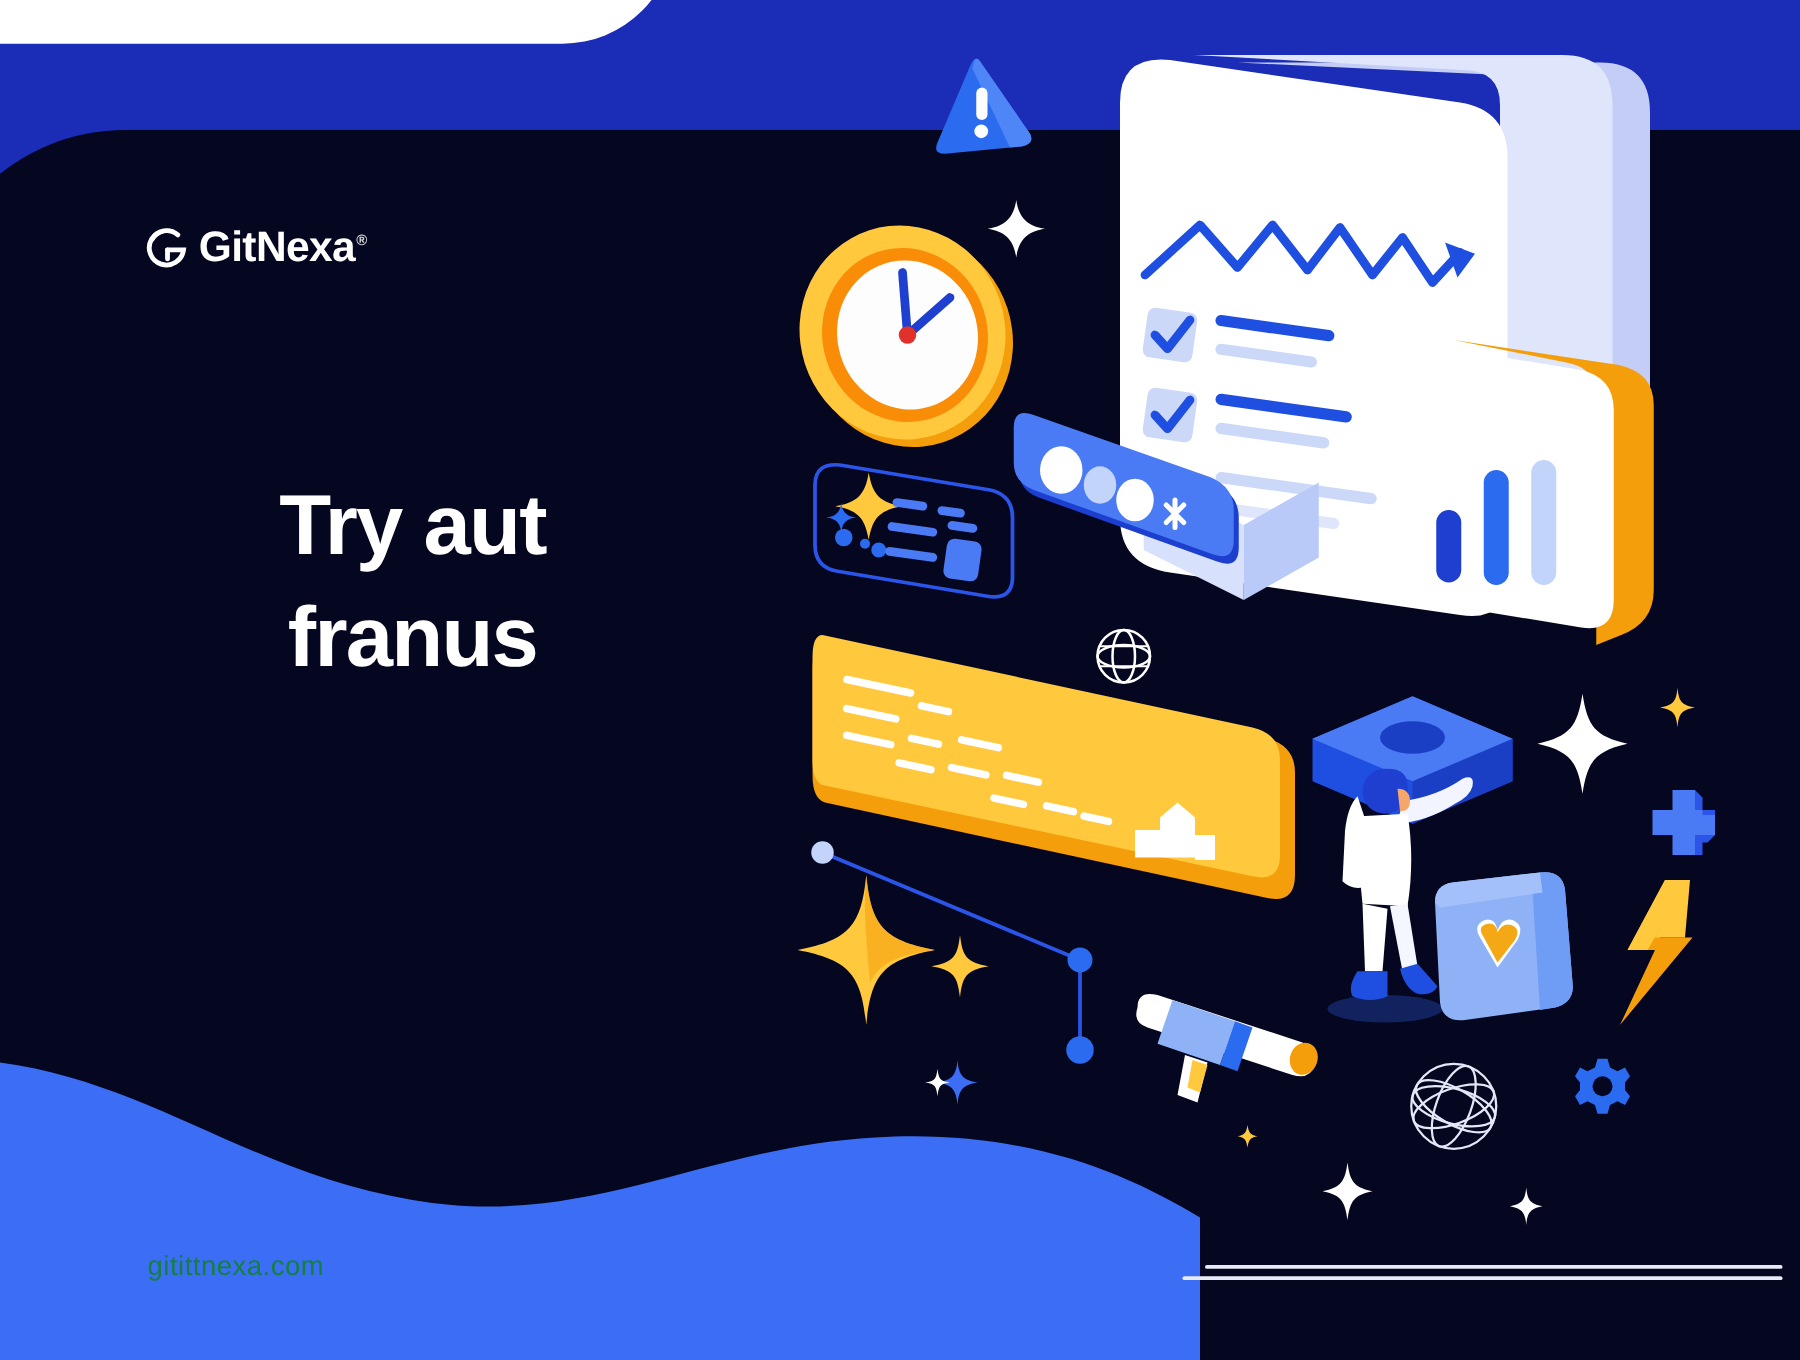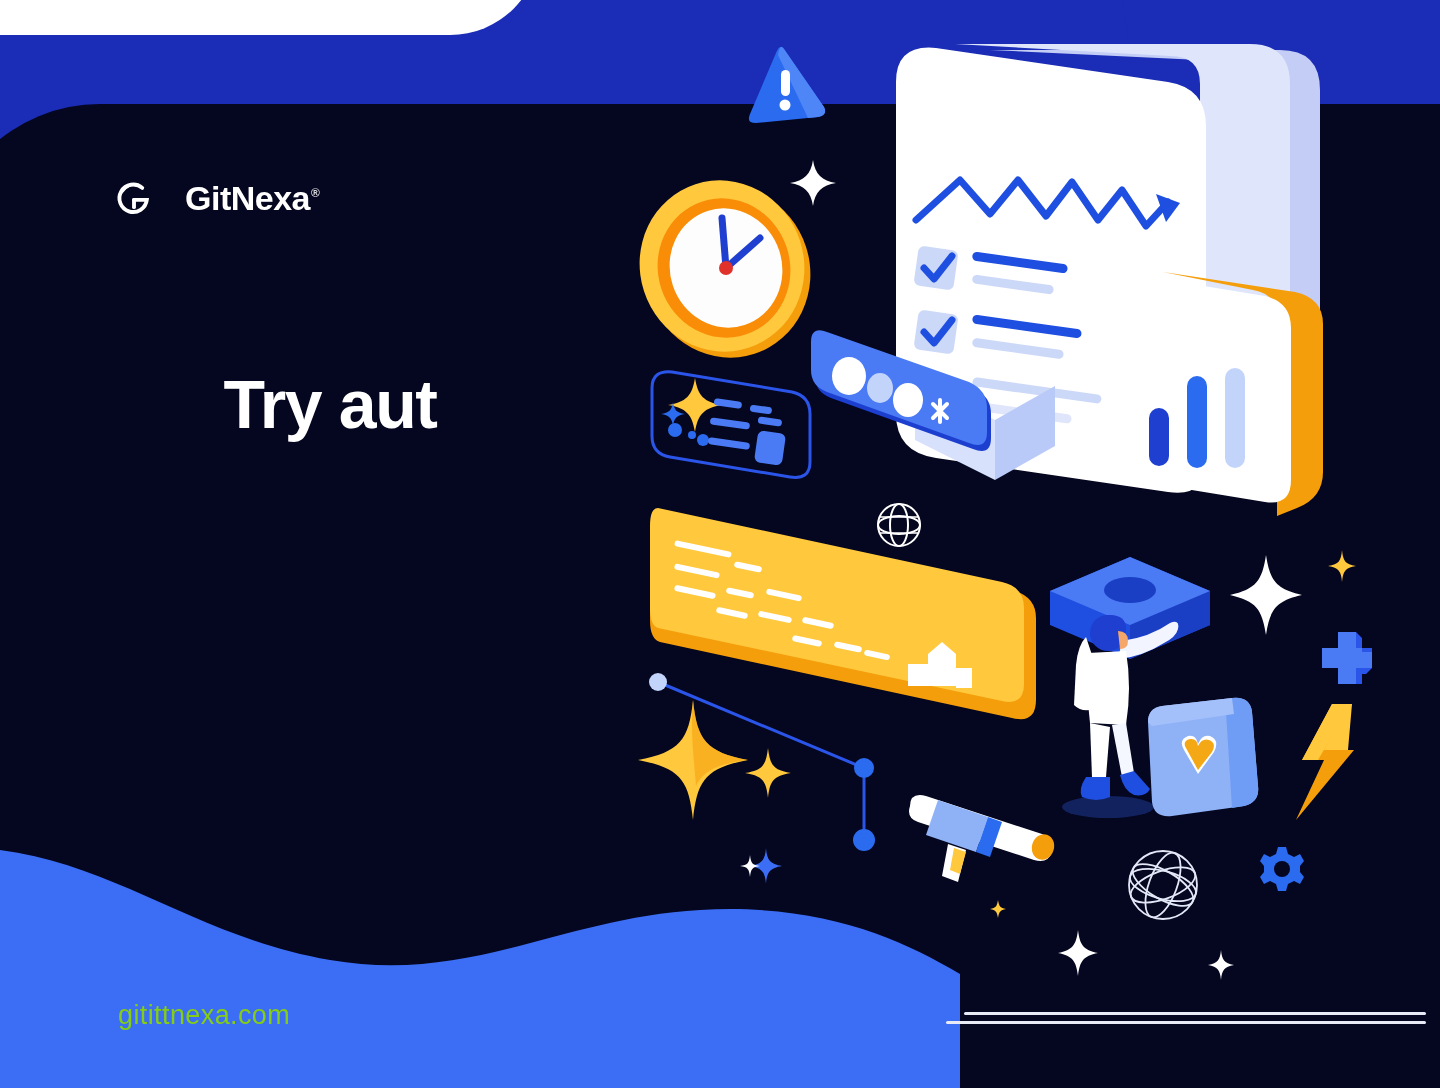--- a/index.html
+++ b/index.html
@@ -25,42 +25,42 @@
   .bg-right-blue{
     position:absolute;right:-120px;top:-40px;width:420px;height:300px;
     background:#1b2cb6;border-radius:0 0 0 120px;transform:rotate(-8deg);
   }
   .bg-bottom-wave{
     position:absolute;left:0;bottom:0;width:960px;height:300px;
   }
   .bg-bottom-wave svg{display:block;width:100%;height:100%;}
 
   
-  .brand{position:absolute;left:112px;top:176px;display:flex;align-items:center;gap:29px;}
+  .brand{position:absolute;left:112px;top:176px;display:flex;align-items:center;gap:3px;}
   .brand-mark{width:44px;height:44px;}
   .brand-name{
     color:#ffffff;font-size:34px;font-weight:bold;letter-spacing:-.5px;
     position:relative;
   }
   .brand-tm{
     color:#ffffff;font-size:12px;vertical-align:super;opacity:.85;margin-left:1px;
   }
 
   
   .headline{
-    position:absolute;left:0;top:360px;width:660px;text-align:center;
+    position:absolute;left:0;top:376px;width:660px;text-align:center;
     color:#ffffff;font-size:68px;font-weight:bold;line-height:1.32;
     letter-spacing:-1.4px;
   }
   .headline div{white-space:nowrap;}
 
   
   .site-url{
-    position:absolute;left:118px;top:1000px;color:#84cc16;
-    font-size:27px;letter-spacing:.4px;
+    position:absolute;left:118px;top:1000px;color:#15803d;
+    font-size:22px;letter-spacing:.4px;
   }
 
   
   .rule-group{position:absolute;right:0;top:1012px;width:500px;}
   .rule{height:3px;background:#e8eaf6;border-radius:2px;}
   .rule.r1{width:462px;margin-left:24px;}
   .rule.r2{width:480px;margin-top:6px;margin-left:6px;}
 
   
   .stage{position:absolute;left:600px;top:0;width:840px;height:1000px;}
@@ -92,20 +92,21 @@
         <path d="M24 26 L24 34" fill="none" stroke="#ffffff" stroke-width="4.2" stroke-linecap="round"></path>
       </svg>
     </span>
     <span class="brand-name">
       <span>GitNexa</span><span class="brand-tm">®</span>
     </span>
   </div>
 
   <div class="headline">
     <div>Try aut</div>
+    <div>franus</div>
   </div>
 
   <div class="site-url">gitittnexa.com</div>
 
   <div class="rule-group">
     <div class="rule r1"></div>
     <div class="rule r2"></div>
   </div>
 
   <div class="stage">

